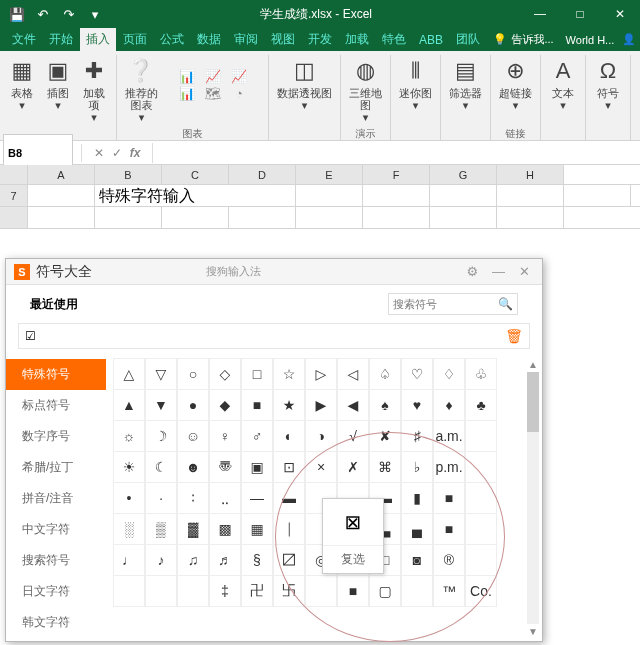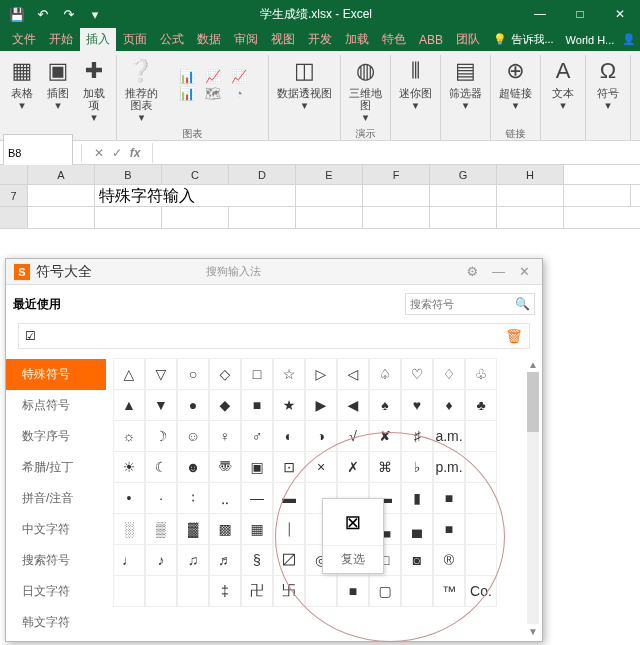--- a/index.html
+++ b/index.html
@@ -6,37 +6,37 @@
 body { background:#fff; width:640px; height:645px; overflow:hidden; position:relative; }
 
 .titlebar { height:28px; background:#0e6535; color:#fff; display:flex; align-items:center; }
 .qat { display:flex; gap:4px; padding:0 6px; }
 .qat-btn { width:22px; height:22px; display:flex; align-items:center; justify-content:center; color:#fff; cursor:pointer; font-size:13px;}
 .ttl-ctr { flex:1; text-align:center; font-size:12px; }
 .winctl { display:flex; }
 .winctl-btn { width:40px; height:28px; display:flex; align-items:center; justify-content:center; cursor:pointer; font-size:12px;}
 
 .menubar { height:23px; background:#0e6535; display:flex; align-items:center; padding-left:6px; gap:1px; overflow:hidden;}
-.menu-tab { padding:3px 6px; color:#fca5a5; font-size:12px; cursor:pointer; white-space:nowrap;}
+.menu-tab { padding:3px 6px; color:#5eead4; font-size:12px; cursor:pointer; white-space:nowrap;}
 .menu-tab.active { background:#f1f1f1; color:#217346; }
 .tell { margin-left:auto; display:flex; align-items:center; gap:4px; color:#fff; padding:0 4px;}
 .tell span{font-size:11px;}
 
 .ribbon { height:90px; background:#f1f1f1; border-bottom:1px solid #d4d4d4; display:flex; padding-top:4px;}
 .rgrp { border-right:1px solid #d4d4d4; padding:0 5px; display:flex; flex-direction:column; align-items:center; justify-content:space-between; height:86px;}
 .rgrp-btns{display:flex;gap:2px;}
 .rbtn { display:flex; flex-direction:column; align-items:center; padding:2px 3px; cursor:pointer; }
 .ric { width:20px; height:20px; display:flex; align-items:center; justify-content:center; font-size:16px; color:#444;}
 .ric.lg{width:28px;height:28px;font-size:22px;}
 .rlbl { font-size:11px; color:#444; line-height:12px; text-align:center; margin-top:2px;}
 .rgrp-name{font-size:10px;color:#666;height:14px;}
 .illu{position:relative;width:100px;height:60px;display:flex;align-items:center;justify-content:center;color:#888;}
 
 .fbar { height:24px; background:#fff; border-bottom:1px solid #d4d4d4; display:flex; align-items:center; padding:1px 3px;}
-.namebox{width:70px;height:20px;border:1px solid #ccc;padding:18px 4px;font-size:11px;}
+.namebox{width:70px;height:20px;border:1px solid #ccc;padding:18px 4px;font-size:11px;font-weight:bold;}
 .fbar-sep{width:1px;height:18px;background:#ddd;margin:0 8px;}
 .fx-btn{width:18px;color:#888;text-align:center;cursor:pointer;font-size:12px;}
 
 .grid { background:#fff; }
 .chead { display:flex; height:20px; border-bottom:1px solid #d4d4d4;}
 .rsel { width:28px; border-right:1px solid #d4d4d4; background:#e6e6e6;}
 .ch { width:67px; border-right:1px solid #d4d4d4; background:#e6e6e6; text-align:center; font-size:11px; line-height:20px; color:#333;}
 .grow { display:flex; height:22px; border-bottom:1px solid #d4d4d4;}
 .rh { width:28px; border-right:1px solid #d4d4d4; background:#e6e6e6; text-align:center; font-size:11px; line-height:22px; color:#333;}
 .cell { width:67px; border-right:1px solid #d4d4d4;}
@@ -45,21 +45,21 @@
 
 .dlg { position:absolute; top:258px; left:5px; width:538px; height:384px; background:#fff; border:1px solid #b8b8b8; box-shadow:2px 2px 8px rgba(0,0,0,.3); display:flex; flex-direction:column;}
 .dlg-tbar{height:26px;background:#f5f5f5;border-bottom:1px solid #e0e0e0;display:flex;align-items:center;padding:0 8px;}
 .dlg-title-wrap{display:flex;align-items:center;gap:6px;}
 .slogo{width:16px;height:16px;background:#ff6a00;color:#fff;font-weight:bold;display:flex;align-items:center;justify-content:center;font-size:11px;}
 .dlg-title{font-size:14px;color:#333;}
 .dlg-sub{position:absolute;left:200px;font-size:11px;color:#999;}
 .dlg-wc{margin-left:auto;display:flex;gap:6px;}
 .dlg-wc span{color:#999;cursor:pointer;padding:2px 4px;font-size:13px;}
 
-.dlg-top{display:flex;justify-content:space-between;align-items:center;padding:8px 7px;}
+.dlg-top{display:flex;justify-content:space-between;align-items:center;padding:8px 24px;}
 .recent{font-size:12px;font-weight:bold;}
 .srch{width:130px;height:22px;border:1px solid #ddd;display:flex;align-items:center;padding:0 4px;}
 .srch input{border:none;outline:none;flex:1;font-size:11px;color:#999;width:90px;}
 .srch .mg{color:#bbb;}
 .recrow{height:26px;border:1px solid #e5e5e5;margin:0 12px 6px;display:flex;align-items:center;}
 .recrow .cb{margin-left:6px;}
 .recrow .del{margin-left:auto;margin-right:6px;color:#ff6a00;cursor:pointer;font-size:14px;}
 
 .dlg-body{flex:1;display:flex;overflow:hidden;}
 .cats{width:100px;padding:4px 0;}

